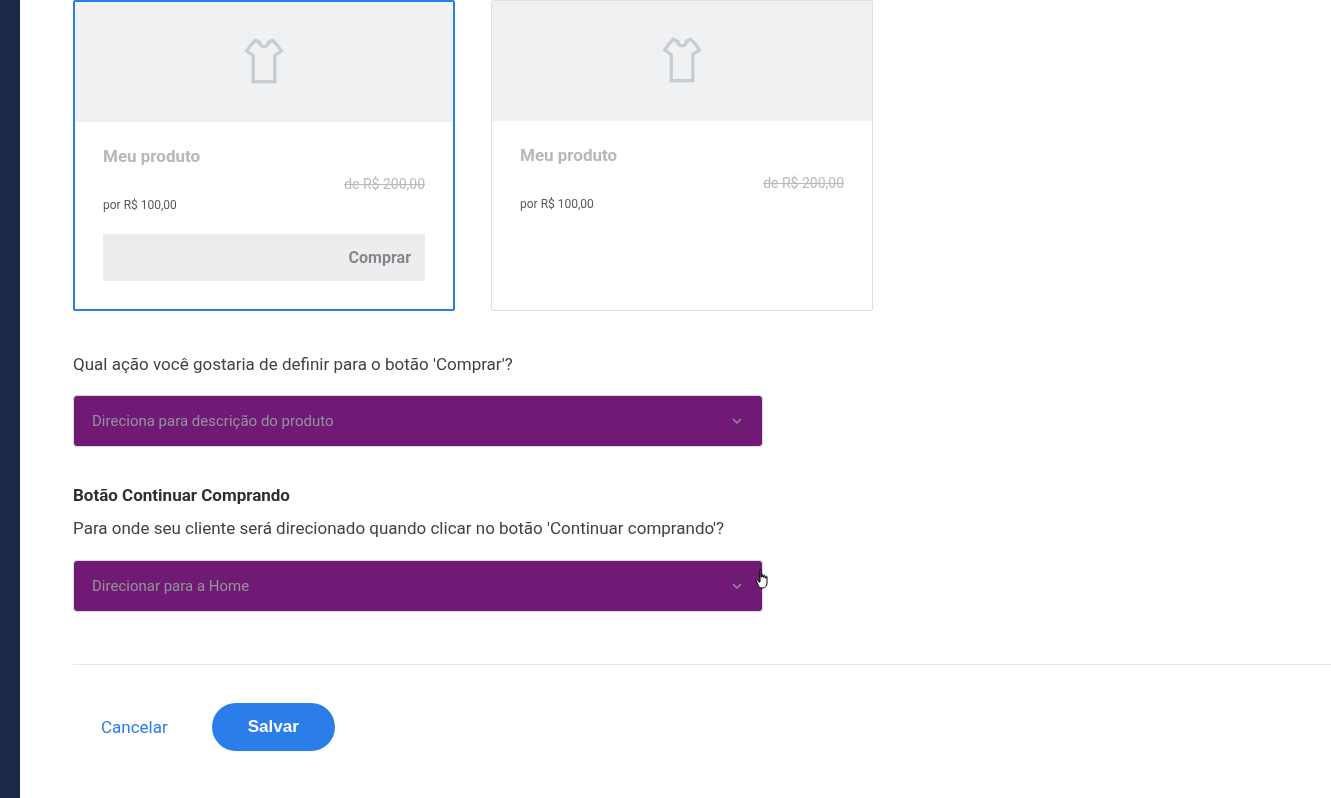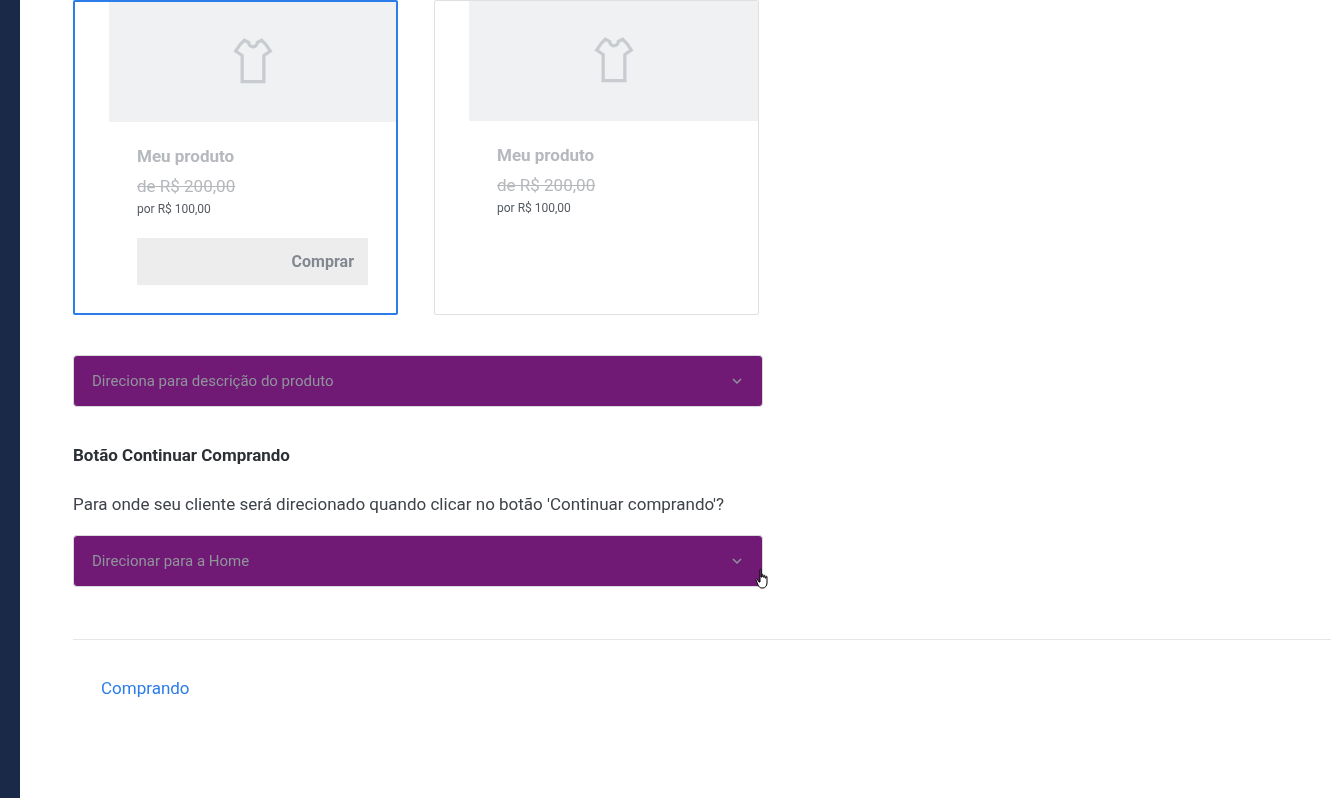--- a/index.html
+++ b/index.html
@@ -30,25 +30,24 @@
       position: relative;
     }
     
     .product-cards {
       display: flex;
       gap: 36px;
       margin-bottom: 40px;
     }
     
     .product-card {
-      width: 325px;
+      width: 382px;
       border: 1px solid #e0e0e0;
       border-radius: 2px;
       overflow: hidden;
-      padding-left: 34px;
     }
     
     .product-card.selected {
       border: 2px solid #2b7de9;
     }
     
     .product-image {
       height: 120px;
       background: #f0f1f2;
       display: flex;
@@ -67,25 +66,26 @@
     }
     
     .product-name {
       font-size: 17px;
       font-weight: 700;
       color: #b5b8bc;
       margin-bottom: 10px;
     }
     
     .product-old-price {
-      font-size: 17px;
+      font-size: 14px;
       color: #b5b8bc;
       text-decoration: line-through;
       margin-bottom: 6px;
       font-weight: 400;
+      text-align: right;
     }
     
     .product-price {
       font-size: 12px;
       color: #555a60;
       font-weight: 400;
     }
     
     .buy-button {
       margin-top: 22px;
@@ -107,21 +107,21 @@
       font-size: 17px;
       color: #3e434a;
       margin-bottom: 18px;
       line-height: 1.55;
     }
     
     .form-heading {
       font-size: 17px;
       font-weight: 700;
       color: #2c2f33;
-      margin-bottom: 26px;
+      margin-bottom: 10px;
     }
     
     .select-wrapper {
       position: relative;
       margin-bottom: 38px;
     }
     
     .select-field {
       width: 100%;
       padding: 16px 18px;
@@ -220,20 +220,21 @@
         <div class="product-name">Meu produto</div>
         <div class="product-old-price">de R$ 200,00</div>
         <div class="product-price">por R$ 100,00</div>
       </div>
     </div>
 
   </div>
 
   <div class="form-section">
 
+    <div class="form-label">Qual ação você gostaria de definir para o botão 'Comprar'?</div>
 
     <div class="select-wrapper">
       <div class="select-field">Direciona para descrição do produto</div>
       <svg class="chevron-icon" viewBox="0 0 12 12" fill="none" stroke="#8f949a" stroke-width="1.5">
         <path d="M2 4 L6 8 L10 4"></path>
       </svg>
     </div>
 
     <div class="form-heading">Botão Continuar Comprando</div>
 
@@ -244,20 +245,21 @@
       <svg class="chevron-icon" viewBox="0 0 12 12" fill="none" stroke="#8f949a" stroke-width="1.5">
         <path d="M2 4 L6 8 L10 4"></path>
       </svg>
     </div>
 
   </div>
 
   <hr class="divider">
 
   <div class="button-row">
-    <a class="cancel-link">Comprando</a>
+    <a class="cancel-link">Cancelar</a>
+    <button class="save-button">Salvar</button>
   </div>
 
   <svg class="cursor-pointer" viewBox="0 0 20 24" fill="#ffffff" stroke="#000000" stroke-width="1">
     <path d="M7 3 C7 2 8 2 8 3 L8 10 L9 10 L9 8 C9 7 10 7 10 8 L10 10 L11 10 L11 9 C11 8 12 8 12 9 L12 11 L13 11 L13 10 C13 9 14 9 14 10 L14 16 C14 19 12 21 10 21 L9 21 C7 21 6 20 5 18 L3 13 C2.5 12 3.5 11 4 12 L6 15 L7 15 Z"></path>
   </svg>
 
 </div>
 
 </body></html>

